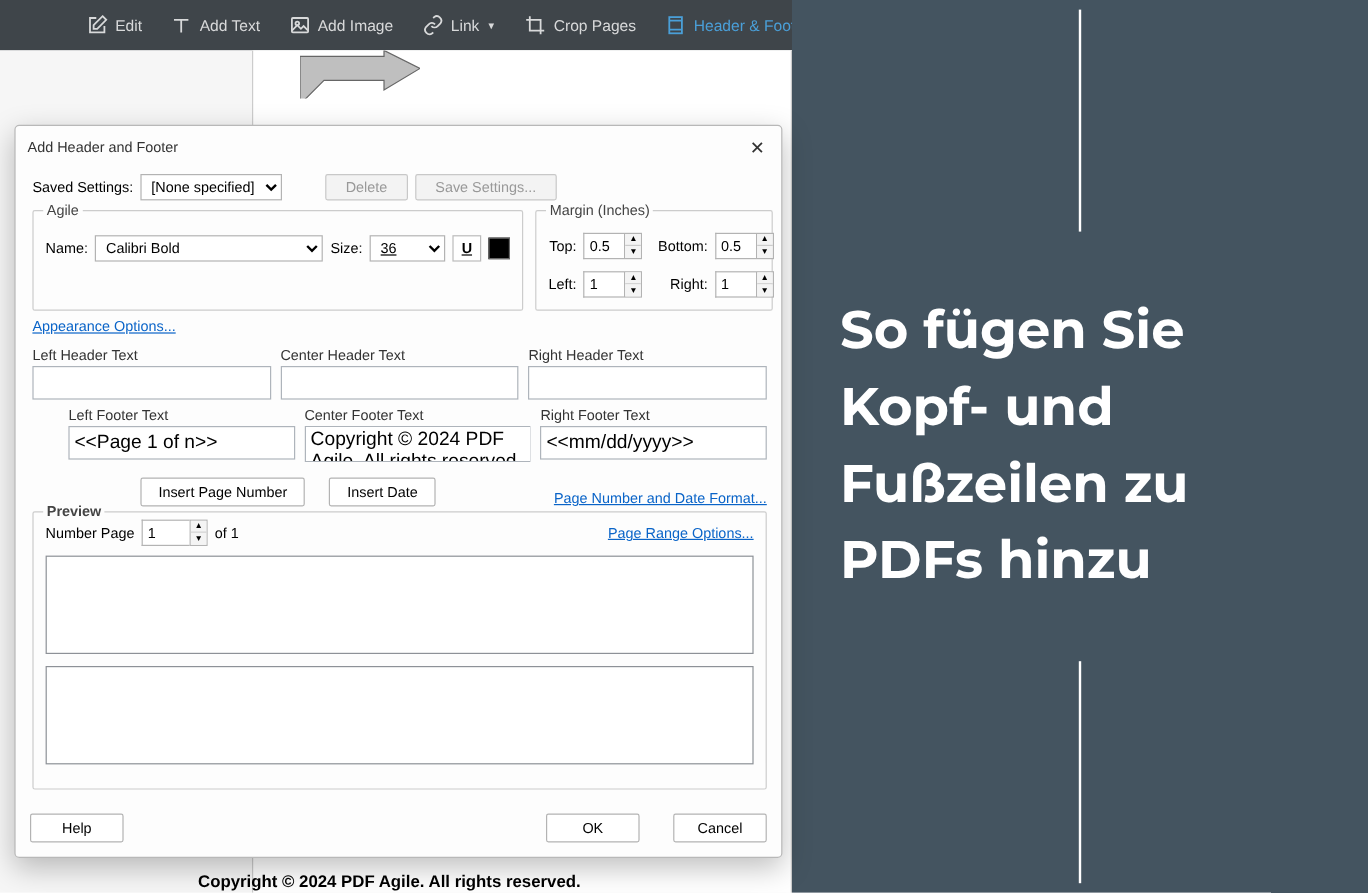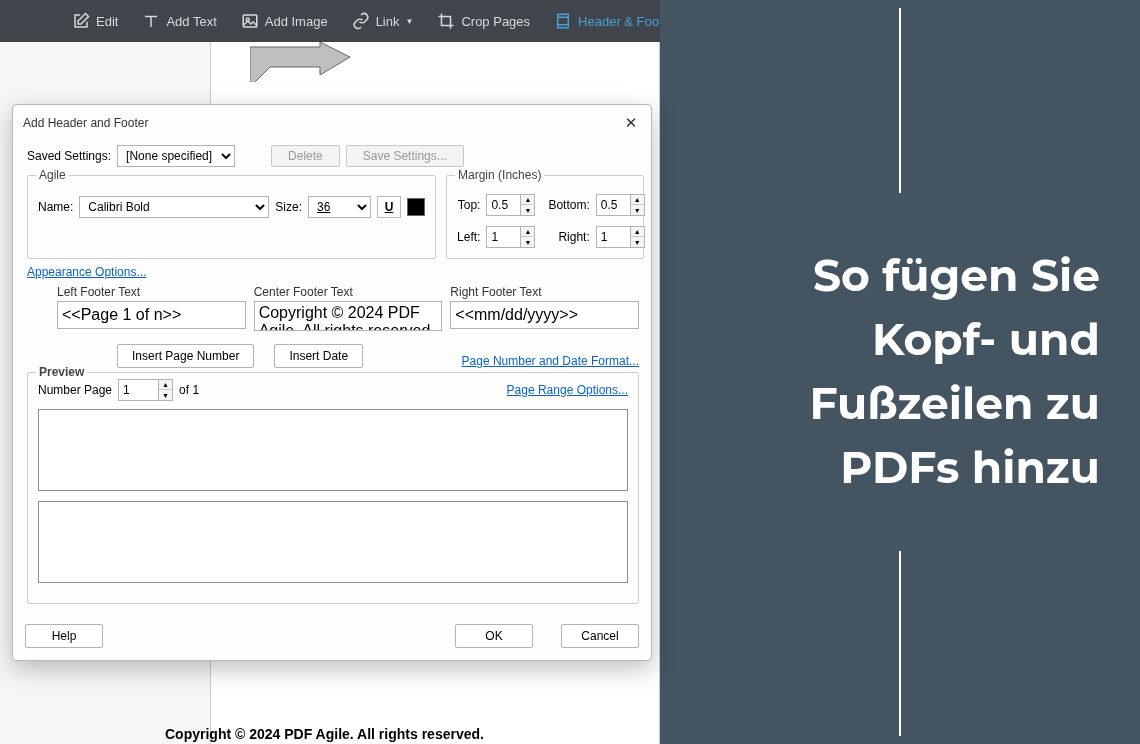--- a/index.html
+++ b/index.html
@@ -8,21 +8,21 @@
 .tb-item { display: flex; align-items: center; color: #d8d9da; padding: 0 12px; height: 42px; cursor: pointer; font-size: 13px; gap: 6px; }
 .tb-item.active { color: #4a9fd8; }
 .tb-item svg { width: 18px; height: 18px; }
 .doc-area { position: absolute; top: 42px; left: 0; width: 660px; height: 702px; background: #f6f6f6; }
 .page-bg { position: absolute; top: 0; left: 210px; width: 450px; height: 100%; background: #fff; border-left: 1px solid #ccc; border-right: 1px solid #ccc; }
 .shape { position: absolute; top: 0; left: 250px; width: 100px; height: 40px; }
 .copyright-bg { position: absolute; bottom: 2px; left: 165px; font-weight: bold; font-size: 14px; color: #000; }
 .side-panel { position: absolute; top: 0; right: 0; width: 480px; height: 744px; background: #445460; display: flex; flex-direction: column; align-items: center; justify-content: center; padding: 40px; }
 .side-panel .line-top { width: 2px; height: 185px; background: #fff; position: absolute; top: 8px; }
 .side-panel .line-bot { width: 2px; height: 185px; background: #fff; position: absolute; bottom: 8px; }
-.side-title { color: #fff; font-size: 44px; font-weight: 700; text-align: right; line-height: 1.45; font-family: "Montserrat", Arial, sans-serif; }
+.side-title { color: #fff; font-size: 44px; font-weight: 700; text-align: left; line-height: 1.45; font-family: "Montserrat", Arial, sans-serif; }
 .dialog { position: absolute; top: 104px; left: 12px; width: 640px; background: #fdfdfd; border: 1px solid #b8b8b8; border-radius: 4px; box-shadow: 0 8px 24px rgba(0,0,0,0.25); }
 .dlg-title { display: flex; justify-content: space-between; align-items: center; padding: 8px 10px 8px 10px; font-size: 12px; color: #333; }
 .dlg-close { width: 20px; height: 20px; display: flex; align-items: center; justify-content: center; cursor: pointer; font-size: 15px; }
 .dlg-body { padding: 4px 12px 10px 14px; }
 .row { display: flex; align-items: center; gap: 6px; }
 .saved-row { margin-bottom: 8px; }
 select, input[type=text] { border: 1px solid #b3b3b3; background: #fff; font-size: 12px; padding: 2px 4px; height: 22px; font-family: inherit; }
 .sel-saved { width: 118px; }
 .btn-flat { border: 1px solid #c8c8c8; background: #f3f3f3; color: #999; padding: 3px 16px; font-size: 12px; cursor: pointer; border-radius: 2px; }
 .panels { display: flex; gap: 10px; }
@@ -188,20 +188,25 @@
                 <span>▲</span>
                 <span>▼</span>
               </div>
             </div>
         </div>
       </div>
     </div>
 
     <a class="link">Appearance Options...</a>
 
+    <div class="hf-grid" style="margin-top:10px;">
+      <div class="hf-cell"><label>Left Header Text</label><input type="text" style=""></div>
+      <div class="hf-cell"><label>Center Header Text</label><input type="text" style=""></div>
+      <div class="hf-cell"><label>Right Header Text</label><input type="text" style=""></div>
+    </div>
     <div class="hf-grid" style="margin-top:6px;padding-left:30px;">
       <div class="hf-cell"><label>Left Footer Text</label><input type="text" value="&lt;&lt;Page 1 of n&gt;&gt;" style=""></div>
       <div class="hf-cell"><label>Center Footer Text</label><textarea style="">Copyright © 2024 PDF Agile. All rights reserved.</textarea></div>
       <div class="hf-cell"><label>Right Footer Text</label><input type="text" value="&lt;&lt;mm/dd/yyyy&gt;&gt;" style=""></div>
     </div>
 
     <div class="insert-row">
       <button class="btn-std">Insert Page Number</button>
       <button class="btn-std">Insert Date</button>
       <a class="link link-right">Page Number and Date Format...</a>

